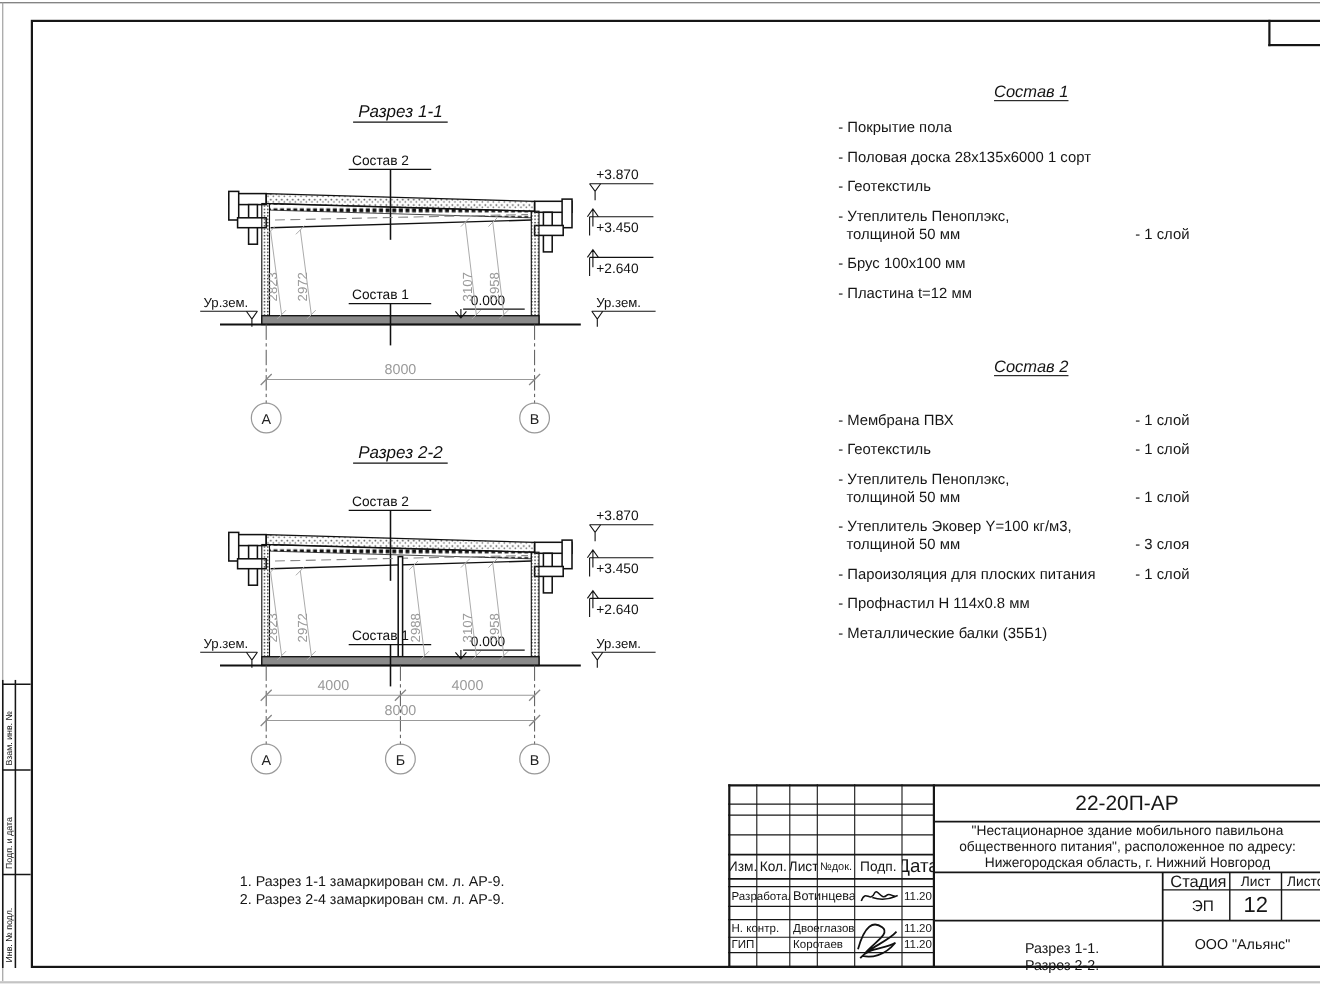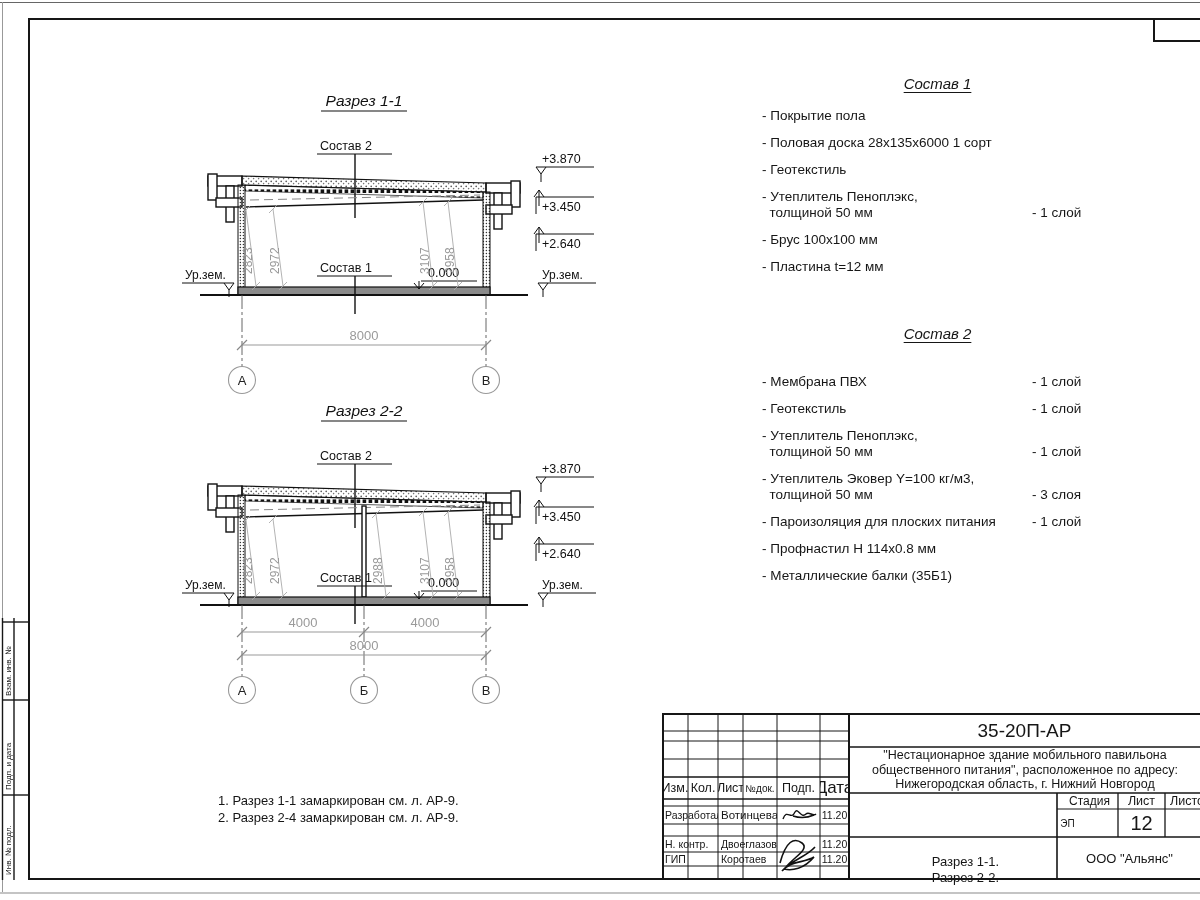--- a/index.html
+++ b/index.html
@@ -392,28 +392,28 @@
   <div class="tb-cell l" style="left:59px;top:139px;width:56px;height:14px;font-size:10.5px">Коротаев</div>
   <div class="tb-cell c" style="left:158px;top:139px;width:29px;height:14px;font-size:10.5px">11.20</div>
 
   <svg width="40" height="18" viewBox="0 0 40 18" style="position:absolute;left:117px;top:93px">
     <path d="M4,13 C8,2 12,15 16,6 C19,1 22,13 27,8 C30,5 34,11 37,8 M14,10 C20,12 28,12 35,9" stroke="#111" fill="none" stroke-width="1.4"></path>
   </svg>
   <svg width="46" height="42" viewBox="0 0 46 42" style="position:absolute;left:112px;top:120px">
     <path d="M6,30 C12,8 20,4 28,10 C36,16 20,24 12,34 C22,26 34,22 41,14 M8,38 C16,28 30,30 40,24 C30,36 18,38 10,36" stroke="#111" fill="none" stroke-width="1.6"></path>
   </svg>
 
-  <div class="tb-cell c" style="left:187px;top:2px;width:351px;height:31px;font-size:19px">35-20П-АР</div>
+  <div class="tb-cell c" style="left:187px;top:2px;width:351px;height:31px;font-size:19px">22-20П-АР</div>
   <div class="tb-cell c pre" style="left:190px;top:35px;width:346px;height:44px;font-size:12.5px;line-height:14.5px">"Нестационарное здание мобильного павильона
 общественного питания", расположенное по адресу:
 Нижегородская область, г. Нижний Новгород</div>
 
-  <div class="tb-cell c" style="left:395px;top:80px;width:65px;height:16px;font-size:12px">Стадия</div>
+  <div class="tb-cell c" style="left:395px;top:80px;width:65px;height:16px;font-size:15px">Стадия</div>
   <div class="tb-cell c" style="left:456px;top:80px;width:47px;height:16px;font-size:12.5px">Лист</div>
   <div class="tb-cell l" style="left:508px;top:80px;width:40px;height:16px;font-size:12.5px">Листов</div>
-  <div class="tb-cell c" style="left:386px;top:96px;width:39px;height:28px;font-size:10px">ЭП</div>
+  <div class="tb-cell c" style="left:412px;top:96px;width:39px;height:28px;font-size:14px">ЭП</div>
   <div class="tb-cell c" style="left:456px;top:96px;width:47px;height:28px;font-size:20px">12</div>
   <div class="tb-cell c" style="left:503px;top:96px;width:35px;height:28px;font-size:14px"></div>
 
   <div class="tb-cell c pre" style="left:189px;top:138px;width:229px;height:38px;font-size:13px;line-height:16px">Разрез 1-1.
 Разрез 2-2.</div>
   <div class="tb-cell c" style="left:397px;top:126px;width:141px;height:38px;font-size:13px">ООО "Альянс"</div>
 </div>
 
 </body></html>

